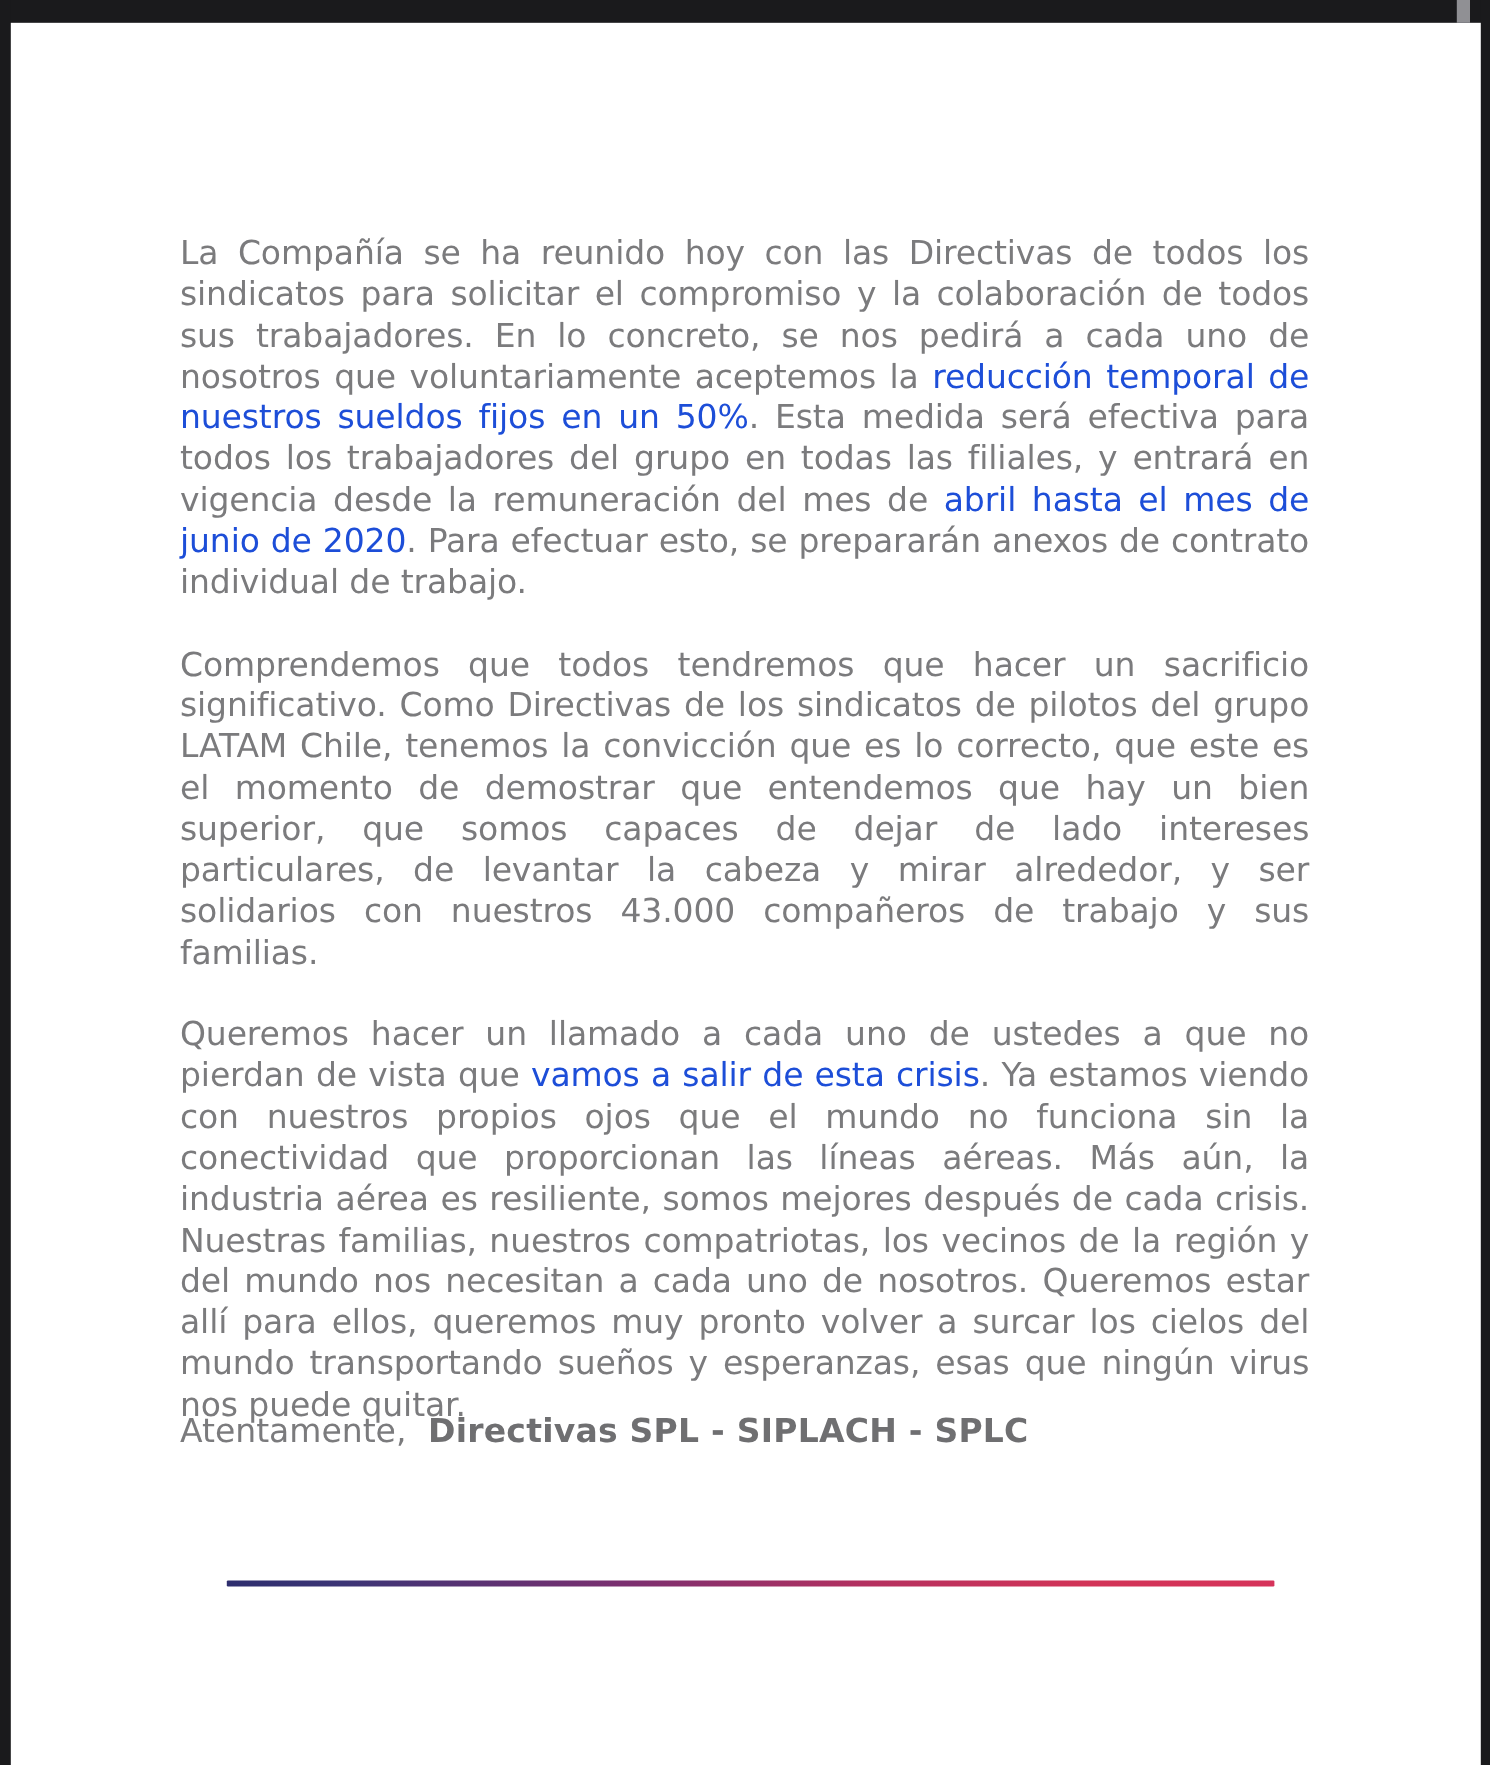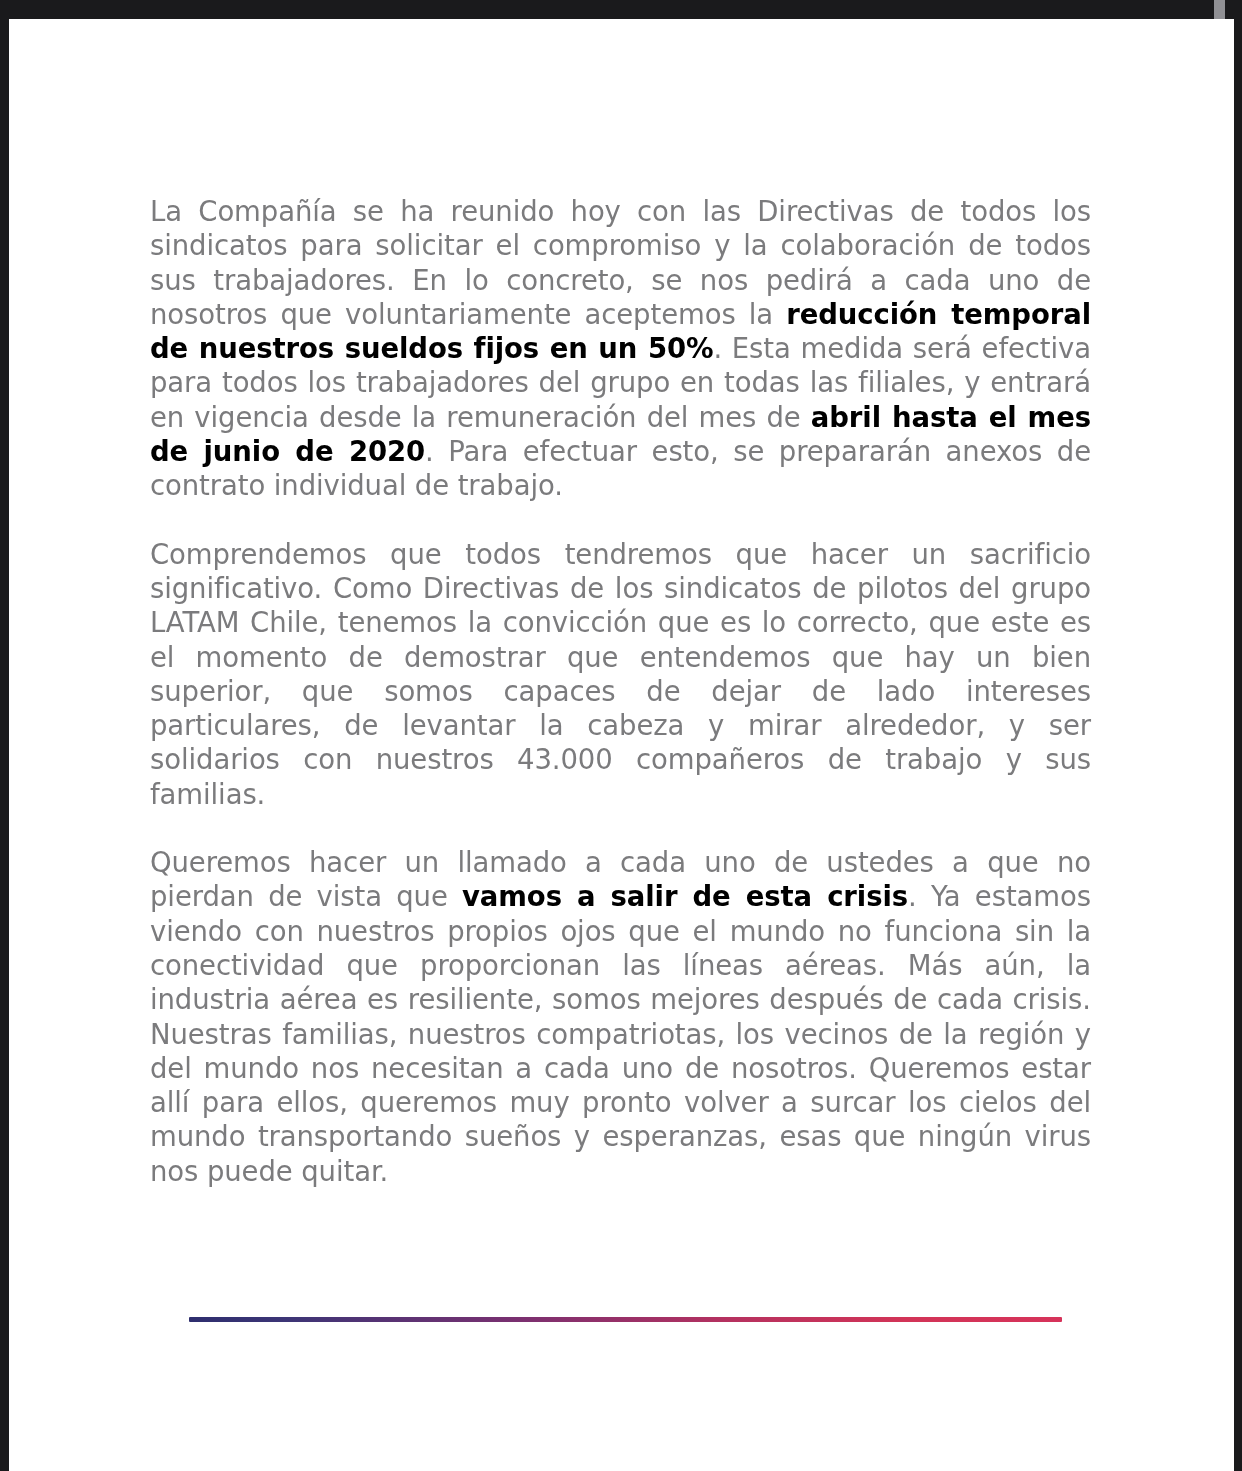--- a/index.html
+++ b/index.html
@@ -82,22 +82,22 @@
     color: #7b7b7d;
     font-size: 27.5px;
     line-height: 34.3px;
     text-align: justify;
     text-justify: inter-word;
     letter-spacing: -0.1px;
     -webkit-font-smoothing: antialiased;
   }
   p.para:last-of-type { margin-bottom: 16px; }
   p.para b, .bold {
-    font-weight: bold;
-    color: #000000;
+    font-weight: normal;
+    color: #1d4ed8;
   }
 
   .signature {
     position: absolute;
     left: 141px;
     top: 1157px;
     width: 941px;
     color: #7b7b7d;
     font-size: 27.5px;
     line-height: 34px;
@@ -126,20 +126,23 @@
 <div id="viewport">
 
   <div id="page">
 
     <div class="doc-body">
       <p class="para"><span>La Compañía se ha reunido hoy con las Directivas de todos los sindicatos para solicitar el compromiso y la colaboración de todos sus trabajadores. En lo concreto, se nos pedirá a cada uno de nosotros que voluntariamente aceptemos la </span><b>reducción temporal de nuestros sueldos fijos en un 50%</b><span>. Esta medida será efectiva para todos los trabajadores del grupo en todas las filiales, y entrará en vigencia desde la remuneración del mes de </span><b>abril hasta el mes de junio de 2020</b><span>. Para efectuar esto, se prepararán anexos de contrato individual de trabajo.</span></p>
       <p class="para"><span>Comprendemos que todos tendremos que hacer un sacrificio significativo. Como Directivas de los sindicatos de pilotos del grupo LATAM Chile, tenemos la convicción que es lo correcto, que este es el momento de demostrar que entendemos que hay un bien superior, que somos capaces de dejar de lado intereses particulares, de levantar la cabeza y mirar alrededor, y ser solidarios con nuestros 43.000 compañeros de trabajo y sus familias.</span></p>
       <p class="para"><span>Queremos hacer un llamado a cada uno de ustedes a que no pierdan de vista que </span><b>vamos a salir de esta crisis</b><span>. Ya estamos viendo con nuestros propios ojos que el mundo no funciona sin la conectividad que proporcionan las líneas aéreas. Más aún, la industria aérea es resiliente, somos mejores después de cada crisis. Nuestras familias, nuestros compatriotas, los vecinos de la región y del mundo nos necesitan a cada uno de nosotros. Queremos estar allí para ellos, queremos muy pronto volver a surcar los cielos del mundo transportando sueños y esperanzas, esas que ningún virus nos puede quitar.</span></p>
     </div>
 
+    <div class="signature">
+      <span>Atentamente,</span><span class="sig-name">Directivas SPL - SIPLACH - SPLC</span>
+    </div>
 
     <div class="rule" style="background: linear-gradient(to right, rgb(46, 46, 110) 0%, rgb(60, 53, 118) 11%, rgb(123, 48, 112) 38%, rgb(182, 49, 95) 62%, rgb(210, 52, 87) 82%, rgb(214, 51, 90) 100%);"></div>
 
   </div>
 
   <div class="chrome-top" style="background: rgb(26, 26, 28);"></div>
   <div class="chrome-left" style="background: rgb(26, 26, 28);"></div>
   <div class="chrome-right" style="background: rgb(26, 26, 28);"></div>
   <div class="scroll-track">
     <div class="scroll-thumb" style="background: rgb(144, 144, 148);"></div>

